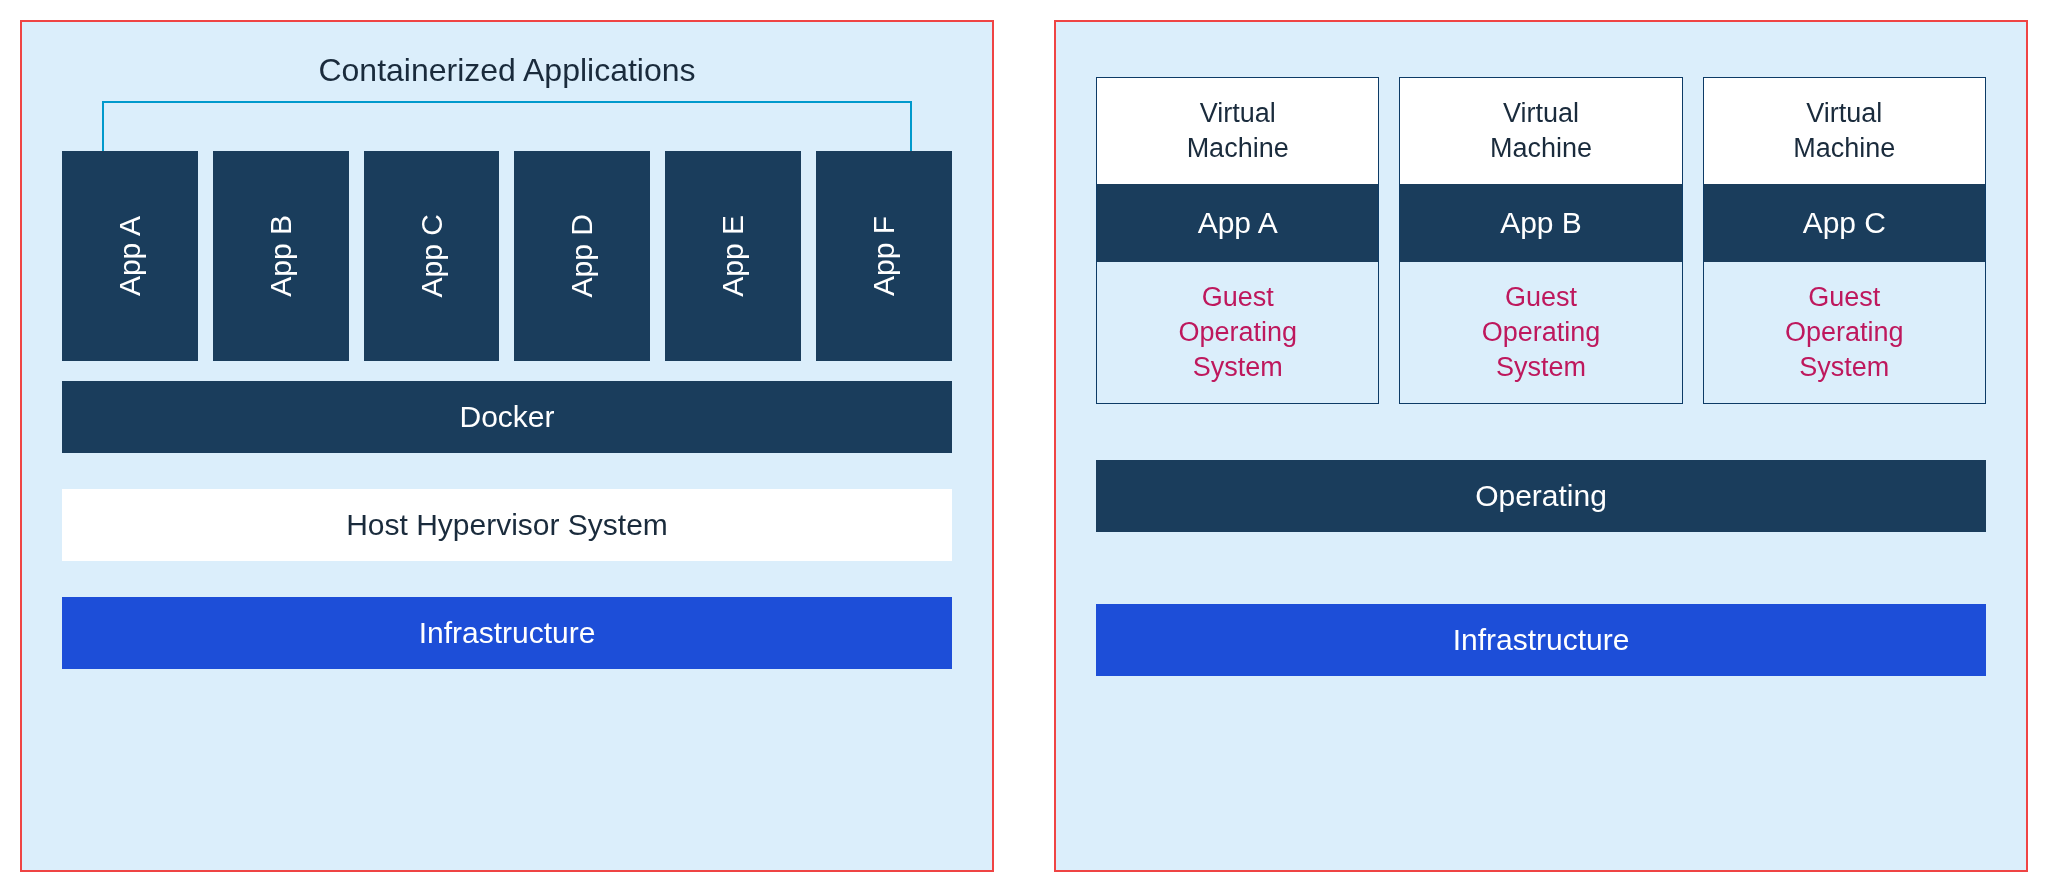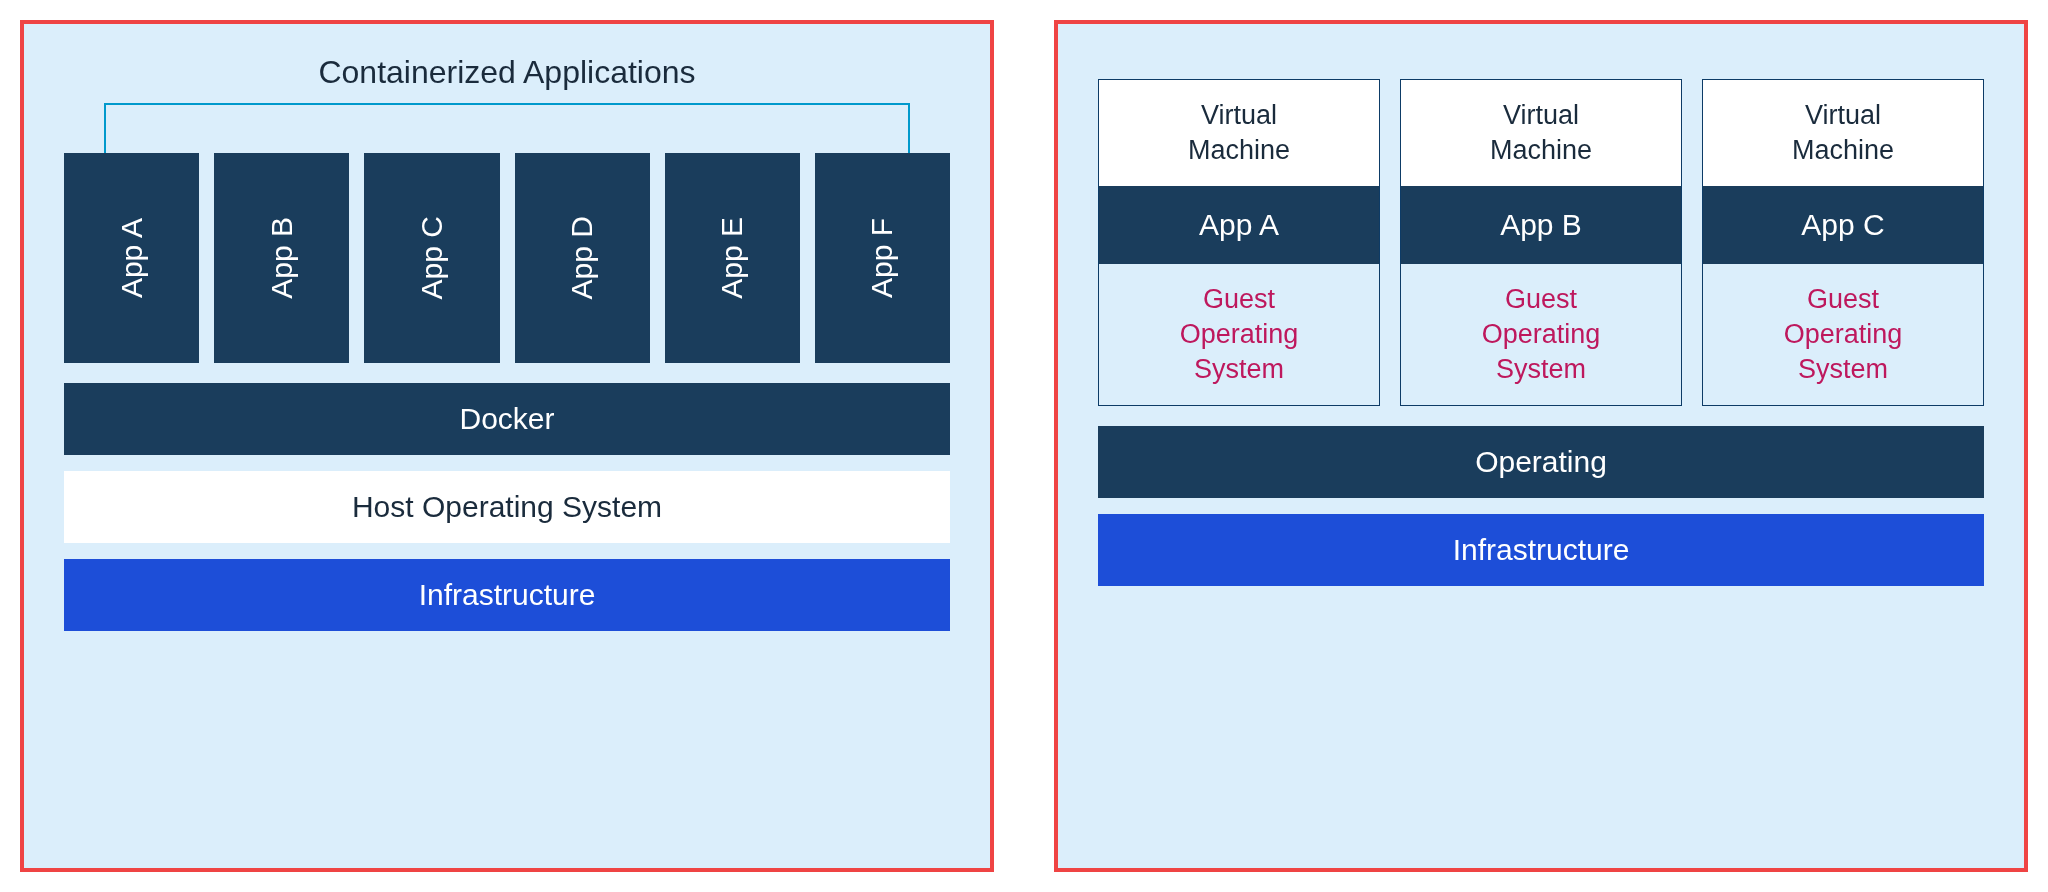--- a/index.html
+++ b/index.html
@@ -11,21 +11,21 @@
       font-family: 'Segoe UI', Tahoma, Geneva, sans-serif;
       background: #ffffff;
       display: flex;
       gap: 60px;
       padding: 20px;
       width: 2048px;
       height: 892px;
     }
     .panel {
       background: #dbeefb;
-      border: 4px solid #ef4444;
+      border: 2px solid #ef4444;
       padding: 30px 40px 35px 40px;
       flex: 1;
       display: flex;
       flex-direction: column;
     }
     .panel-title {
       text-align: center;
       font-size: 32px;
       color: #1a2b3c;
       margin-bottom: 12px;
@@ -77,21 +77,21 @@
       writing-mode: vertical-rl;
       transform: rotate(180deg);
     }
     .layer {
       display: flex;
       align-items: center;
       justify-content: center;
       font-size: 30px;
       font-weight: 400;
       height: 72px;
-      margin-bottom: 16px;
+      margin-bottom: 36px;
     }
     .layer:last-child {
       margin-bottom: 0;
     }
     .layer-dark {
       background: #1a3d5c;
       color: #ffffff;
     }
     .layer-white {
       background: #ffffff;
@@ -138,20 +138,21 @@
       padding: 18px 10px;
       line-height: 1.3;
       flex: 1;
       display: flex;
       align-items: center;
       justify-content: center;
       font-weight: 400;
     }
     .right-panel {
       padding-top: 55px;
+      gap: 36px;
     }
   </style>
 </head>
 <body>
 
 <div class="panel">
   <div class="panel-title">Containerized Applications</div>
   <div class="bracket">
     <div class="bracket-line"></div>
     <div class="bracket-left"></div>
@@ -171,21 +172,21 @@
         <span>App D</span>
       </div>
     <div class="app-box">
         <span>App E</span>
       </div>
     <div class="app-box">
         <span>App F</span>
       </div>
   </div>
   <div class="layer layer-dark">Docker</div>
-  <div class="layer layer-white">Host Operating System</div>
+  <div class="layer layer-white">Host Hypervisor System</div>
   <div class="layer layer-blue">Infrastructure</div>
 </div>
 
 <div class="panel right-panel">
   <div class="vms-row">
     <div class="vm-box">
       <div class="vm-title">Virtual<br>Machine</div>
       <div class="vm-app">App A</div>
       <div class="vm-os">Guest<br>Operating<br>System</div>
     </div>

